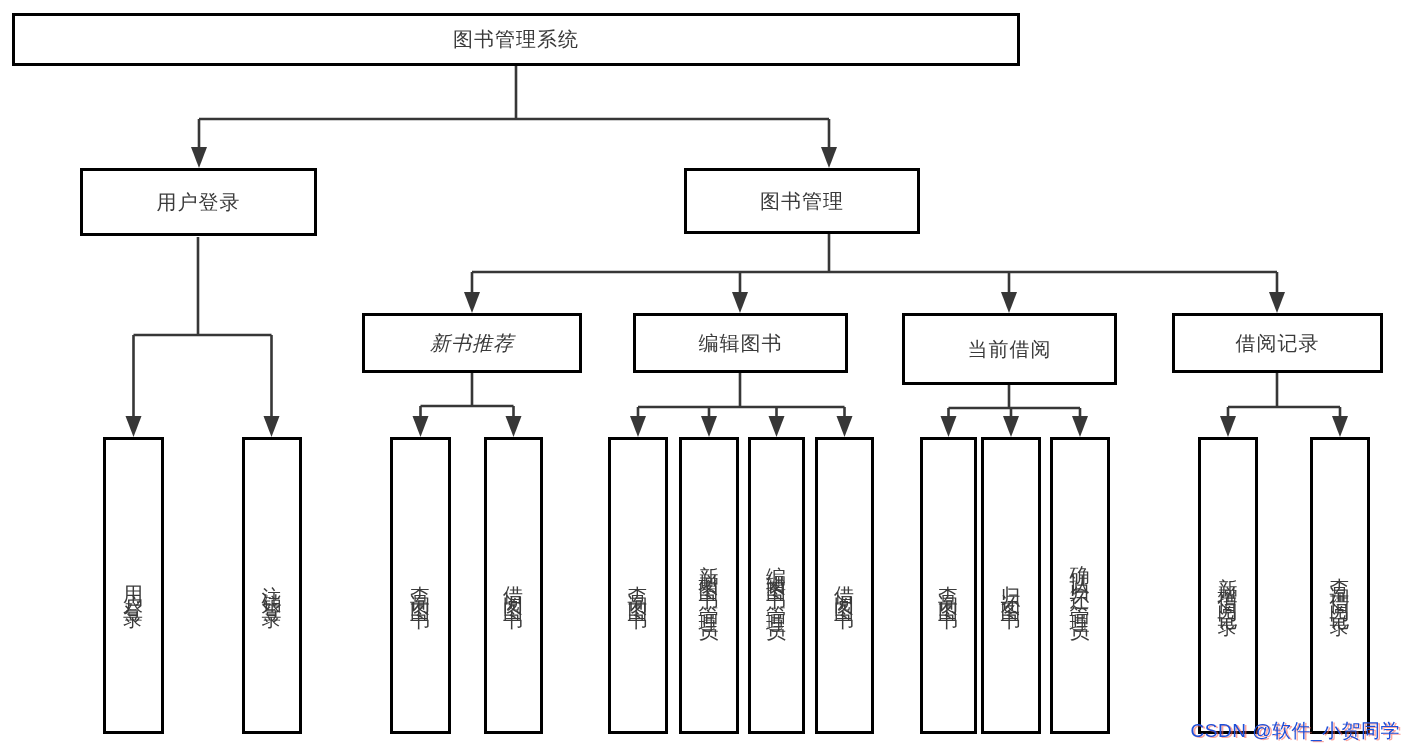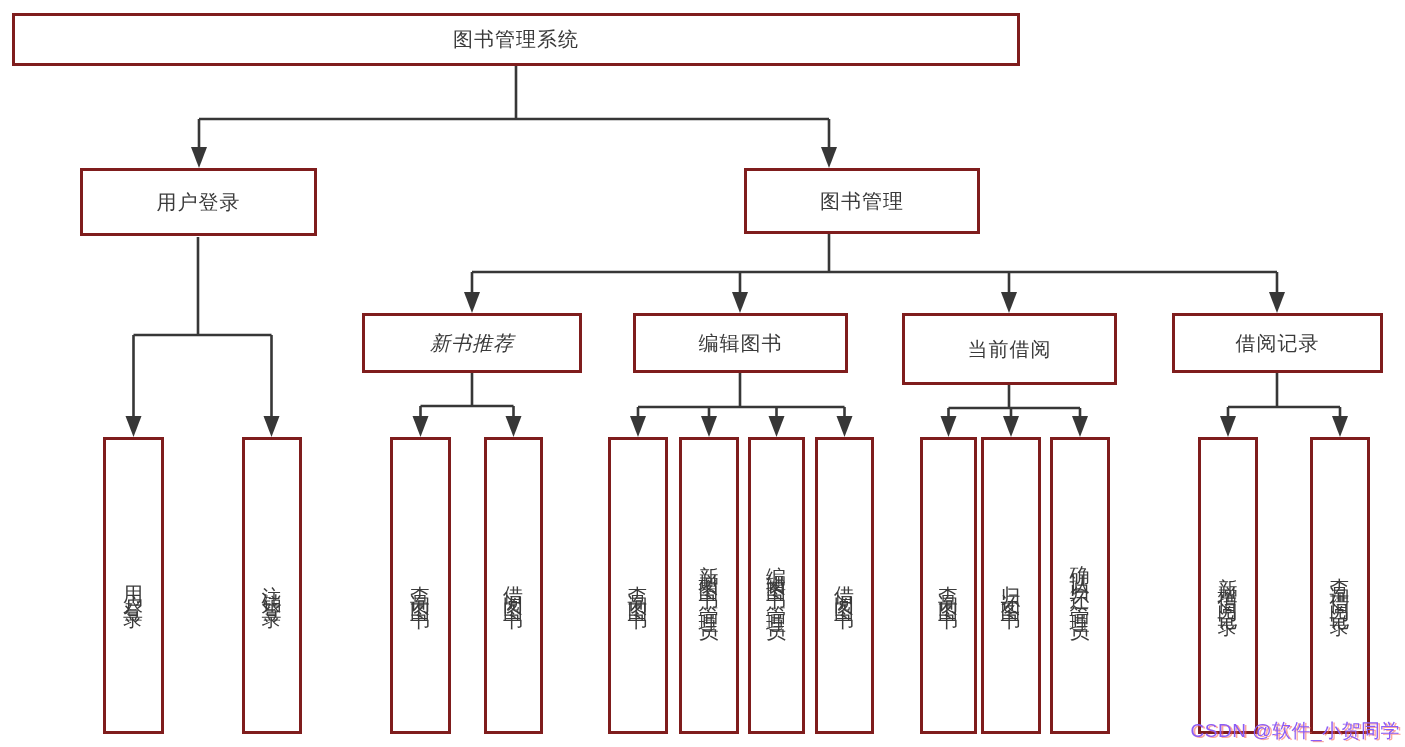--- a/index.html
+++ b/index.html
@@ -18,21 +18,21 @@
   #connectors {
     position: absolute;
     left: 0; top: 0;
     width: 1405px;
     height: 747px;
     z-index: 1;
   }
   .node {
     position: absolute;
     box-sizing: border-box;
-    border: 3px solid #7f1d1d;
+    border: 3px solid #000000;
     background: #ffffff;
     display: flex;
     align-items: center;
     justify-content: center;
     color: #3a3a3a;
     z-index: 2;
   }
   .h-node {
     font-size: 20px;
     letter-spacing: 1px;
@@ -47,21 +47,21 @@
   .leaf .lbl {
     display: block;
   }
   #watermark {
     position: absolute;
     right: 5px;
     bottom: 3px;
     z-index: 3;
     font-size: 19px;
     letter-spacing: 0.5px;
-    color: #8b5cf6;
+    color: #1d4ed8;
     text-shadow: 2px 1px 0 rgba(250, 95, 80, 0.55);
     white-space: nowrap;
   }
 </style>
 </head>
 <body>
 
 <div id="stage">
 
   <svg id="connectors" viewBox="0 0 1405 747" xmlns="http://www.w3.org/2000/svg">
@@ -97,21 +97,21 @@
     </g>
   </svg>
 
   <div class="node h-node" style="left:12px; top:13px; width:1008px; height:53px;">
     <span class="lbl">图书管理系统</span>
   </div>
 
   <div class="node h-node" style="left:80px; top:168px; width:237px; height:68px;">
     <span class="lbl">用户登录</span>
   </div>
-  <div class="node h-node" style="left:744px; top:168px; width:236px; height:66px;">
+  <div class="node h-node" style="left:684px; top:168px; width:236px; height:66px;">
     <span class="lbl">图书管理</span>
   </div>
 
   <div class="node h-node" style="left:362px; top:313px; width:220px; height:60px;font-style:italic;">
     <span class="lbl">新书推荐</span>
   </div>
   <div class="node h-node" style="left:633px; top:313px; width:215px; height:60px;">
     <span class="lbl">编辑图书</span>
   </div>
   <div class="node h-node" style="left:902px; top:313px; width:215px; height:72px;">

